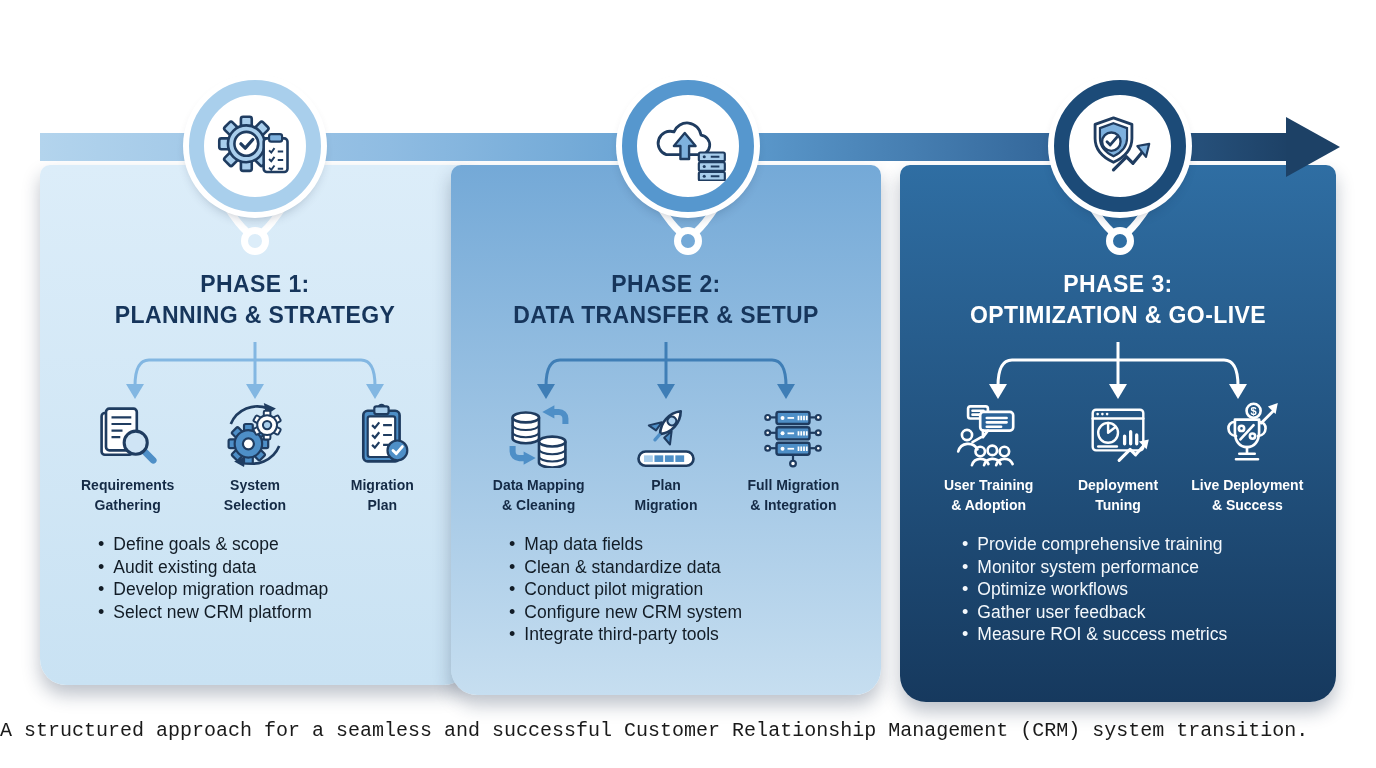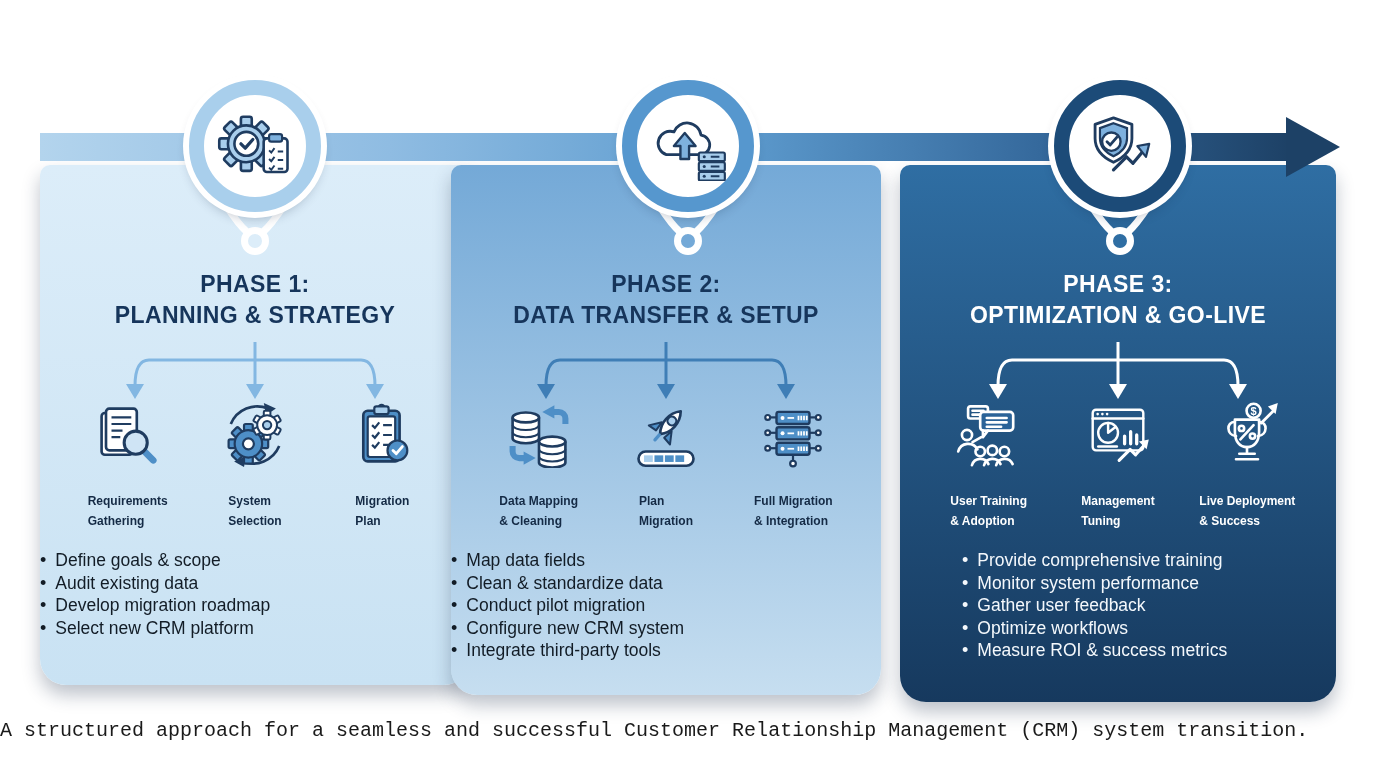--- a/index.html
+++ b/index.html
@@ -35,25 +35,25 @@
     background:linear-gradient(180deg,var(--panel3-top,#2F6EA3),var(--panel3-bottom,#16395E)); }
 
   .phase-title { margin-top:104px; text-align:center; font-weight:700; font-size:23px;
     line-height:31px; letter-spacing:.4px; color:var(--title-navy,#16355B); }
   .panel.p3 .phase-title { color:#ffffff; }
 
   .connector { margin-top:11px; }
 
   .sub-row { display:flex; width:100%; padding:0 24px; margin-top:2px; }
   .sub { flex:1; display:flex; flex-direction:column; align-items:center; }
-  .sub-label { margin-top:23px; text-align:left; font-weight:700; font-size:12px;
+  .sub-label { margin-top:7px; text-align:center; font-weight:700; font-size:14px;
     line-height:20px; color:var(--text-dark,#142A45); }
   .panel.p3 .sub-label { color:#ffffff; }
 
-  ul.bullets { list-style:none; width:100%; margin-top:18px; padding-right:10px; }
+  ul.bullets { list-style:none; width:100%; margin-top:18px; padding-left:58px; padding-right:10px; }
   .panel.p3 ul.bullets { padding-left:62px; }
   ul.bullets li { display:flex; font-size:17.5px; line-height:22.5px; color:#121C26; }
   .panel.p3 ul.bullets li { color:#F4F8FC; }
   ul.bullets li::before { content:"\2022"; margin-right:9px; font-size:18px; }
 
   .caption { position:absolute; left:0; top:719px; width:100%; 
     font-size:20px; color:#1A1A1A;font-family:Liberation Mono, monospace; }
 </style>
 </head>
 <body>
@@ -376,21 +376,21 @@
             <circle cx="22.1" cy="11" r="1.2" fill="#fff" stroke="none"></circle>
             <circle cx="23" cy="28" r="9"></circle>
             <path d="M23 28 V19 M23 28 l7 -5.5"></path>
             <path d="M14 40.5 h17"></path>
             <path d="M38 38 v-7 M43.5 38 v-11 M49 38 v-8" stroke-width="3"></path>
             <path d="M33 53 L43 43 L48 48 L56 39" stroke-width="2.8"></path>
           </g>
           <polygon points="51,36 60,34 58,43" fill="#fff"></polygon>
         </svg>
         <div class="sub-label">
-          <div>Management</div>
+          <div>Deployment</div>
           <div>Tuning</div>
         </div>
       </div>
       <div class="sub">
         <svg width="72" height="66" viewBox="0 0 64 60">
           <g fill="none" stroke="#fff" stroke-width="2.4" stroke-linecap="round" stroke-linejoin="round">
             <path d="M21 16 H43 V27 c0 9 -4.5 14 -11 14 s-11 -5 -11 -14 Z"></path>
             <path d="M21 18 c-8 0 -8 12 1 13"></path>
             <path d="M43 18 c8 0 8 12 -1 13"></path>
             <path d="M32 41 v6 M25 47 h14 M22 52 h20"></path>
@@ -405,20 +405,20 @@
         </svg>
         <div class="sub-label">
           <div>Live Deployment</div>
           <div>&amp; Success</div>
         </div>
       </div>
     </div>
     <ul class="bullets">
         <li>Provide comprehensive training</li>
         <li>Monitor system performance</li>
+        <li>Optimize workflows</li>
         <li>Gather user feedback</li>
-        <li>Optimize workflows</li>
         <li>Measure ROI &amp; success metrics</li>
       </ul>
   </div>
 
   <div class="caption">A structured approach for a seamless and successful Customer Relationship Management (CRM) system transition.</div>
 </div>
 
 </body></html>

